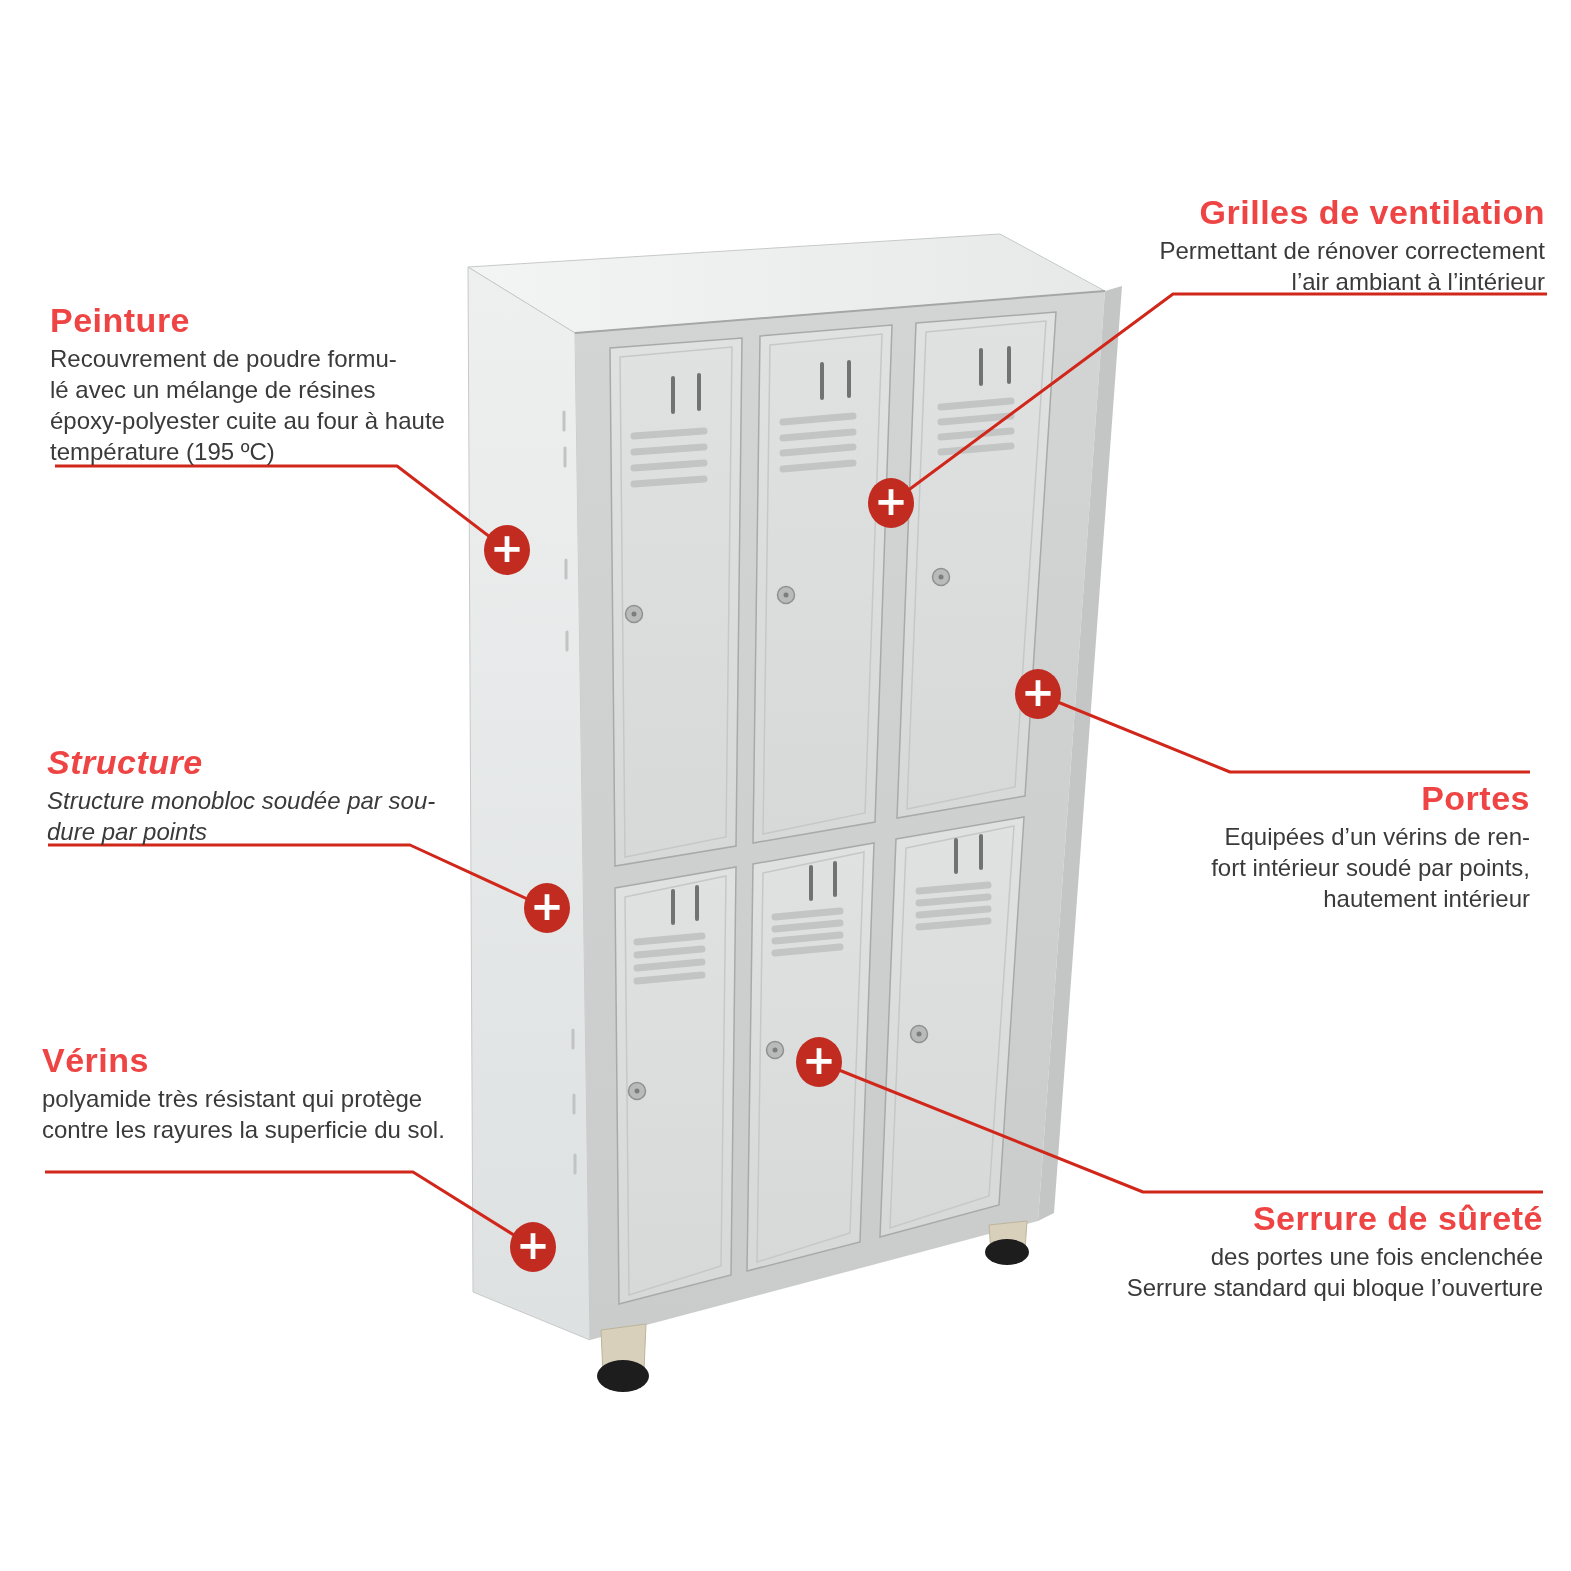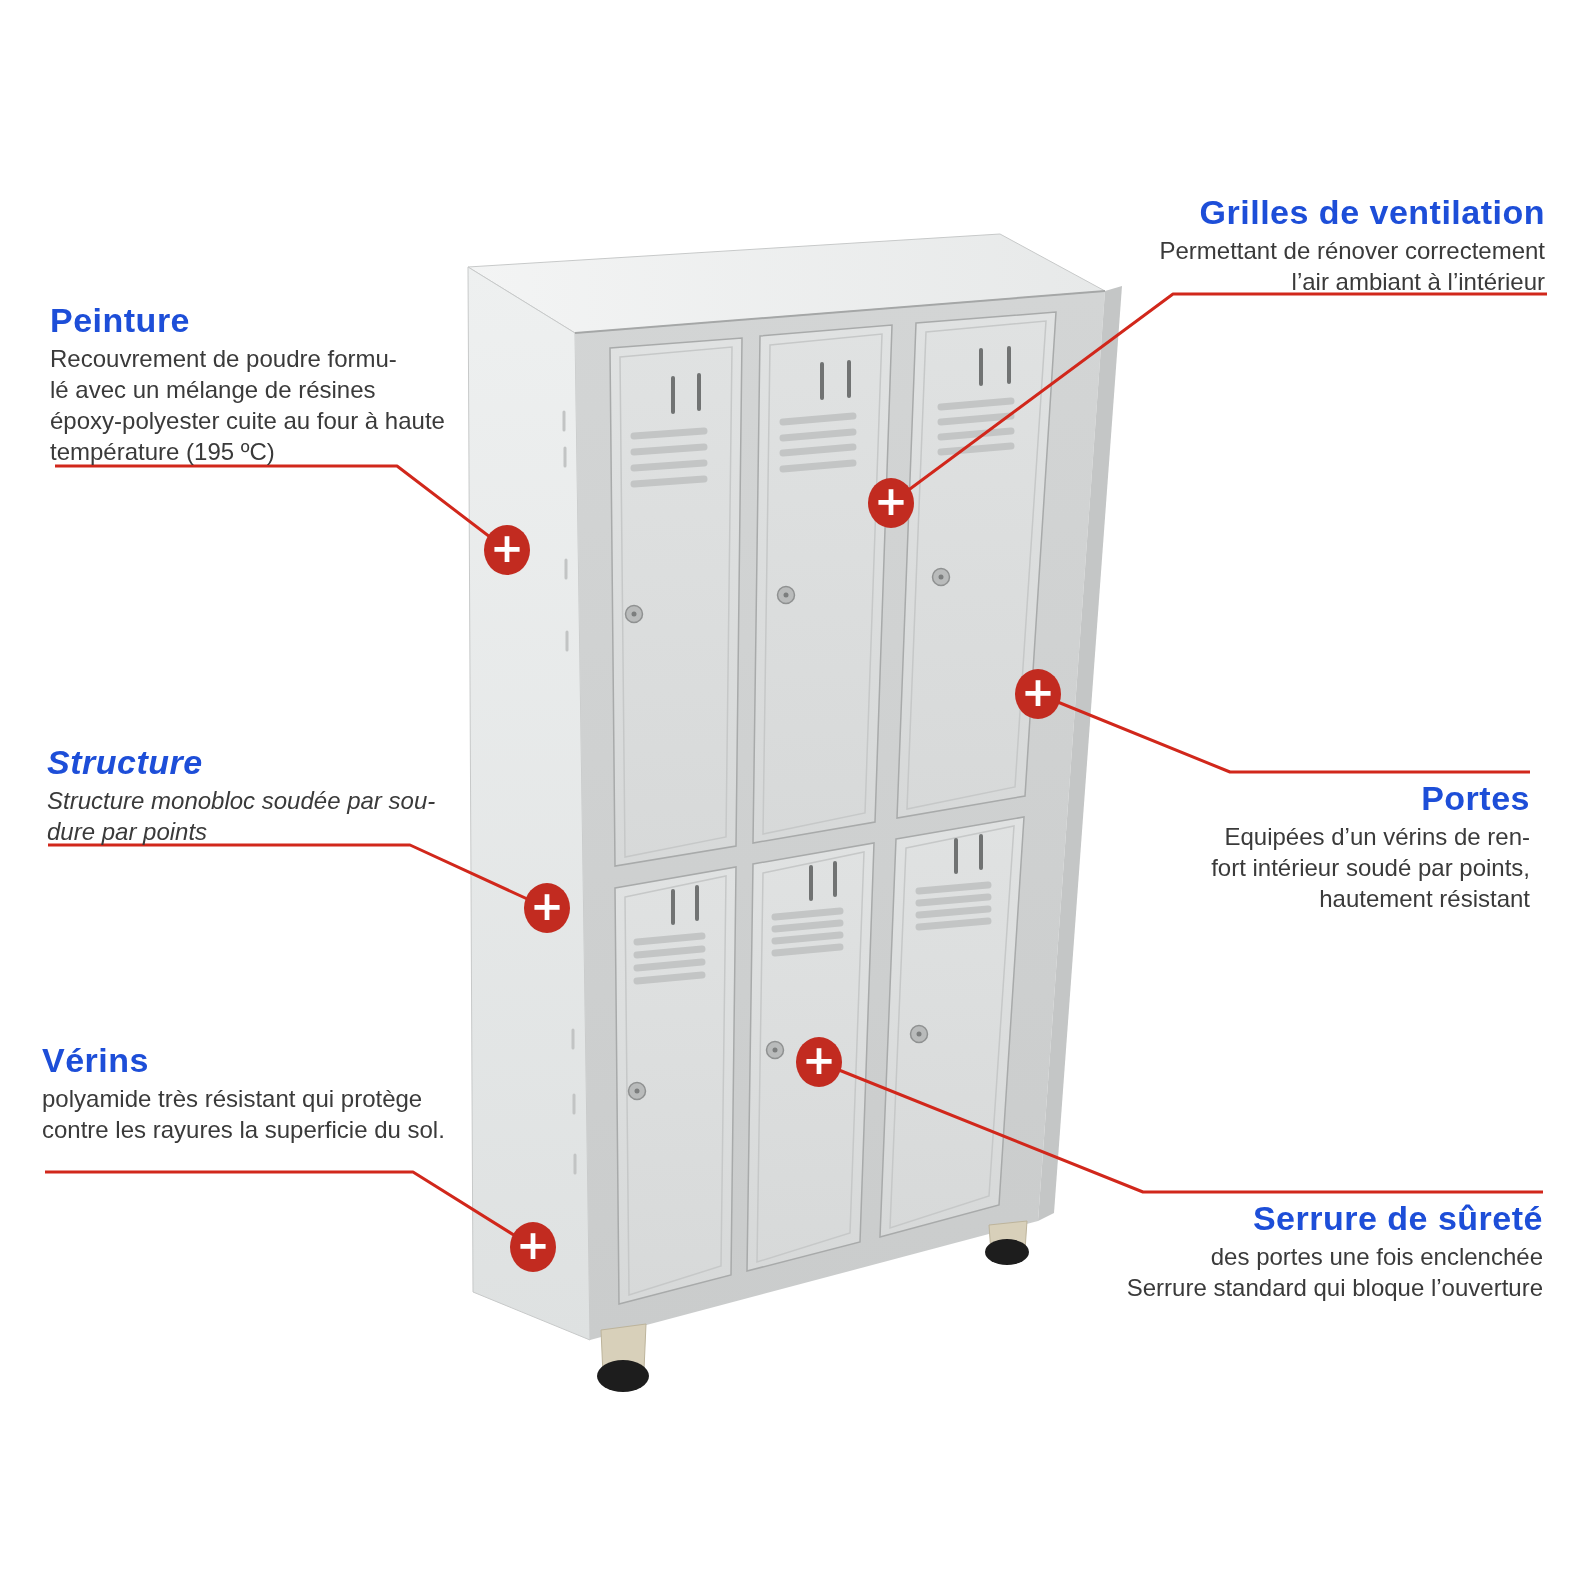--- a/index.html
+++ b/index.html
@@ -10,21 +10,21 @@
     overflow:hidden;
     font-family:"Liberation Sans", sans-serif;
   }
   .art{position:absolute;left:0;top:0;}
   .note{position:absolute;color:#3a3a3a;}
   .note h2{
     margin:0 0 3px 0;
     font-size:34px;
     line-height:40px;
     font-weight:bold;
-    color:#1d4ed8;
+    color:#ef4444;
     letter-spacing:0.5px;
   }
   .note .line{
     font-size:24px;
     line-height:31px;
     white-space:nowrap;
   }
   .note.right{text-align:right;}
   .marker{
     position:absolute;
@@ -253,21 +253,21 @@
   <div class="note" style="left:42px;top:1040px;">
     <h2>Vérins</h2>
     <div class="line">polyamide très résistant qui protège</div>
     <div class="line">contre les rayures la superficie du sol.</div>
   </div>
 
   <div class="note right" style="right:41px;top:778px;">
     <h2>Portes</h2>
     <div class="line">Equipées d’un vérins de ren-</div>
     <div class="line">fort intérieur soudé par points,</div>
-    <div class="line">hautement résistant</div>
+    <div class="line">hautement intérieur</div>
   </div>
 
   <div class="note right" style="right:28px;top:1198px;">
     <h2>Serrure de sûreté</h2>
     <div class="line">des portes une fois enclenchée</div>
     <div class="line">Serrure standard qui bloque l’ouverture</div>
   </div>
 
 </div>
 

